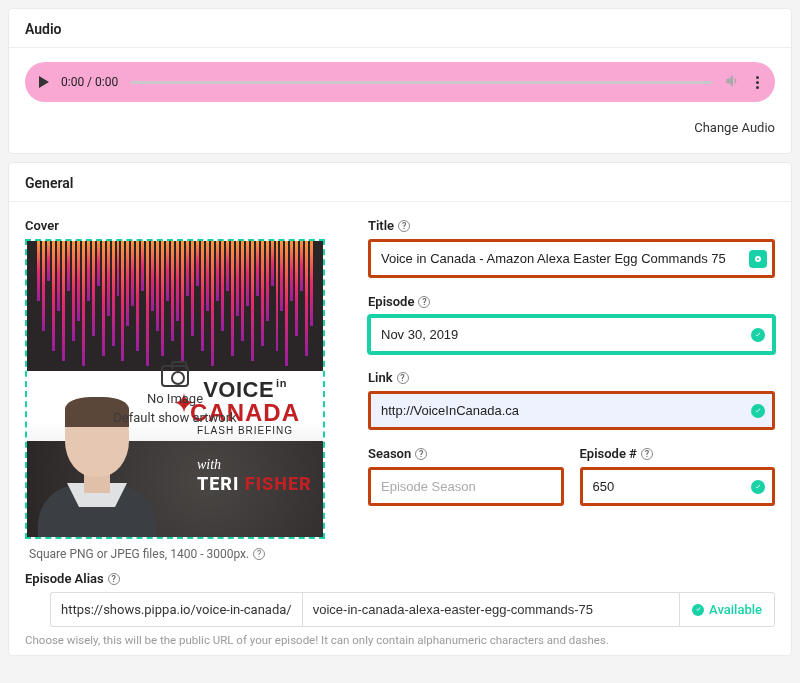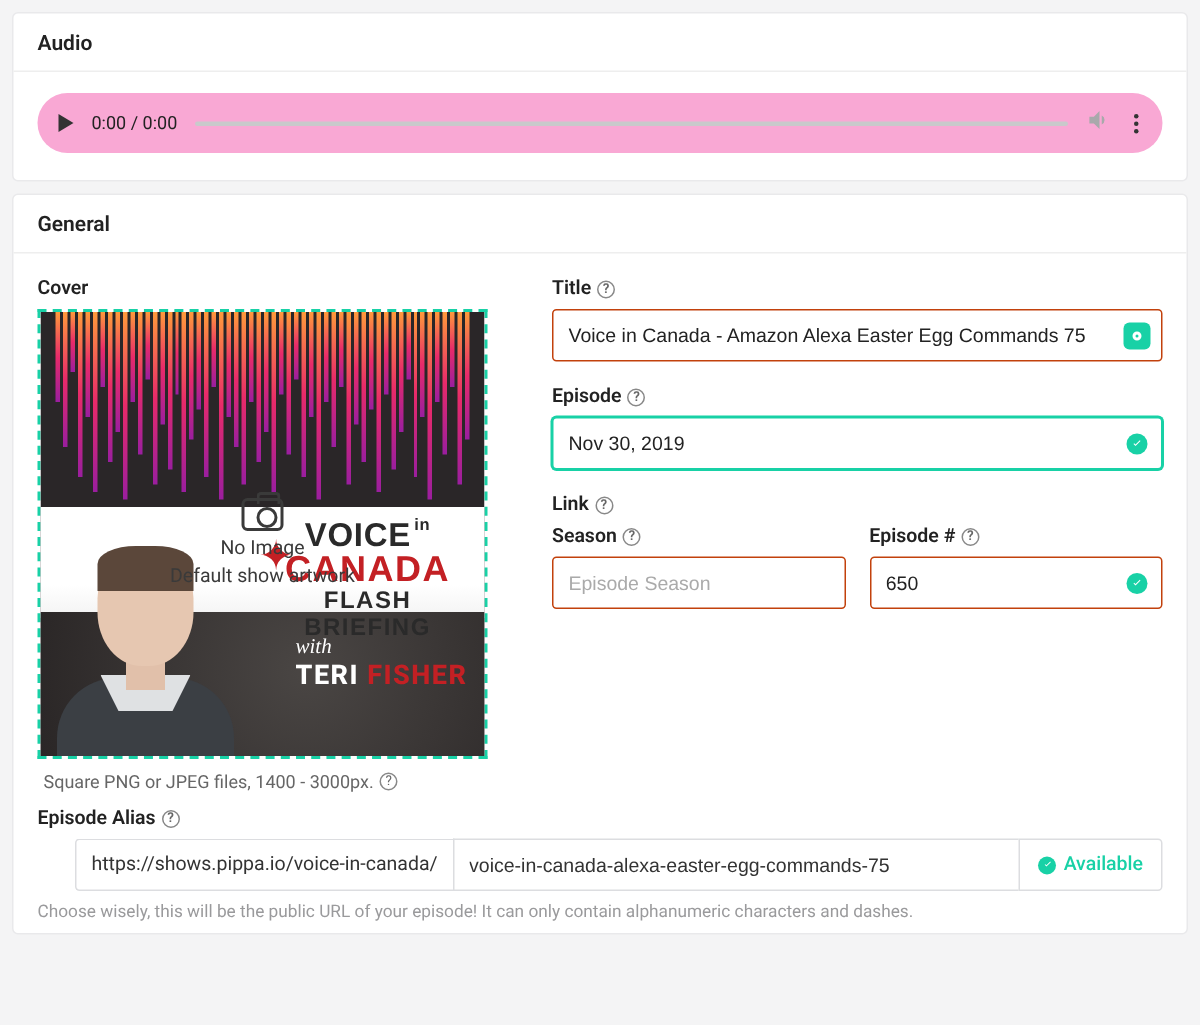--- a/index.html
+++ b/index.html
@@ -64,21 +64,21 @@
   .label { font-size: 13px; font-weight:600; margin-bottom: 6px; display:flex; align-items:center; gap:4px; color:#222;}
   .help-icon {
     width: 12px; height: 12px; border:1px solid #888; border-radius:50%;
     font-size:9px; display:inline-flex; align-items:center; justify-content:center;
     color:#666;
   }
 
   .input-wrap { position: relative; margin-bottom: 16px; }
   .txt-input {
     width: 100%;
-    border: 1px solid #c2410c;
+    border: 3px solid #c2410c;
     border-radius: 3px;
     padding: 9px 34px 9px 10px;
     font-size: 13px;
     color: #222;
     background:#fff;
   }
   .txt-input::placeholder { color:#aaa; }
   .badge-square {
     position:absolute; right:8px; top:50%; transform:translateY(-50%);
     width:18px; height:18px; background:#18d1a6; border-radius:4px;
@@ -124,21 +124,21 @@
   .face .head{ width:64px;height:78px;background:#e6c7b1;border-radius:42% 42% 46% 46%; position:absolute;left:28px;top:10px;}
   .face .neck{ width:26px;height:24px;background:#e1c0aa;position:absolute;left:47px;top:80px;}
   .face .shirt{ width:118px;height:60px;background:#3b3f44;border-radius:40px 40px 0 0;position:absolute;left:1px;top:96px;}
   .face .collar{ width:60px;height:24px;background:#dfe1e3;position:absolute;left:30px;top:94px; clip-path:polygon(0 0,100% 0,80% 100%,20% 100%);}
   .face .hair{ width:64px;height:30px;background:#5b473a;border-radius:40% 40% 0 0;position:absolute;left:28px;top:8px;}
   .logo-block { position:absolute; left:148px; top:136px; width:140px; text-align:center; font-family: Arial,sans-serif;}
   .maple { width:34px;height:34px; color:#c32024; position:absolute; left:-8px; top:10px; font-size:28px;}
   .logo-voice { font-weight:900; color:#2a2a2a; font-size:22px; letter-spacing:0.5px;}
   .logo-voice .in{ font-size:11px; vertical-align: top; margin-left:2px;}
   .logo-canada { font-weight:900; color:#c32024; font-size:24px; letter-spacing:1px; margin-top:-4px;}
-  .logo-sub { font-weight:700; color:#2a2a2a; font-size:16px; letter-spacing:1px; margin-top:-2px;}
+  .logo-sub { font-weight:400; color:#2a2a2a; font-size:10px; letter-spacing:1px; margin-top:-2px;}
   .with-line { position:absolute; left:170px; top:216px; color:#fff; font-style:italic; font-size:14px; font-family:Georgia,serif;}
   .teri { position:absolute; left:170px; top:232px; color:#fff; font-weight:800; letter-spacing:1px; font-size:18px;}
   .teri .fisher{ color:#c32024;}
   .overlay-noimg {
     position:absolute; inset:0; display:flex; flex-direction:column; align-items:center; justify-content:center;
     color:#3a3a3a; font-size:13px; gap:4px;margin-top:12px;
   }
   .overlay-noimg .cam{ width:28px;height:22px;border:2px solid #3a3a3a;border-radius:4px;position:relative;}
   .overlay-noimg .cam::before{content:"";position:absolute;top:-6px;left:8px;width:12px;height:6px;border:2px solid #3a3a3a;border-bottom:none;border-radius:3px 3px 0 0;}
   .overlay-noimg .cam::after{content:"";position:absolute;top:4px;left:8px;width:10px;height:10px;border:2px solid #3a3a3a;border-radius:50%;}
@@ -176,20 +176,23 @@
       <div class="vol-icon">
         <svg viewBox="0 0 24 24">
             <path d="M3 9v6h4l5 5V4L7 9H3zm13.5 3a4.5 4.5 0 0 0-2.5-4v8a4.5 4.5 0 0 0 2.5-4z"></path>
           </svg>
       </div>
       <div class="kebab">
           <span></span>
           <span></span>
           <span></span>
         </div>
+    </div>
+    <div class="right-actions">
+      <a href="#">Change Audio</a>
     </div>
   </div>
 </div>
 
 <div class="card">
   <div class="card-header">General</div>
   <div class="general-body">
 
     <div class="row1">
 
@@ -309,20 +312,28 @@
               <svg viewBox="0 0 24 24">
                 <path d="M9 16l-4-4 1.4-1.4L9 13.2l8.6-8.6L19 6z"></path>
               </svg>
             </div>
         </div>
 
         <div class="label">
           <span>Link</span>
           <span class="help-icon">?</span>
         </div>
+        <div class="input-wrap input-highlight-blue">
+          <input class="txt-input" value="http://VoiceInCanada.ca" style="">
+          <div class="check-circle">
+              <svg viewBox="0 0 24 24">
+                <path d="M9 16l-4-4 1.4-1.4L9 13.2l8.6-8.6L19 6z"></path>
+              </svg>
+            </div>
+        </div>
 
         <div class="two-col">
           <div>
             <div class="label">
               <span>Season</span>
               <span class="help-icon">?</span>
             </div>
             <div class="input-wrap">
               <input class="txt-input" placeholder="Episode Season" style="">
             </div>

